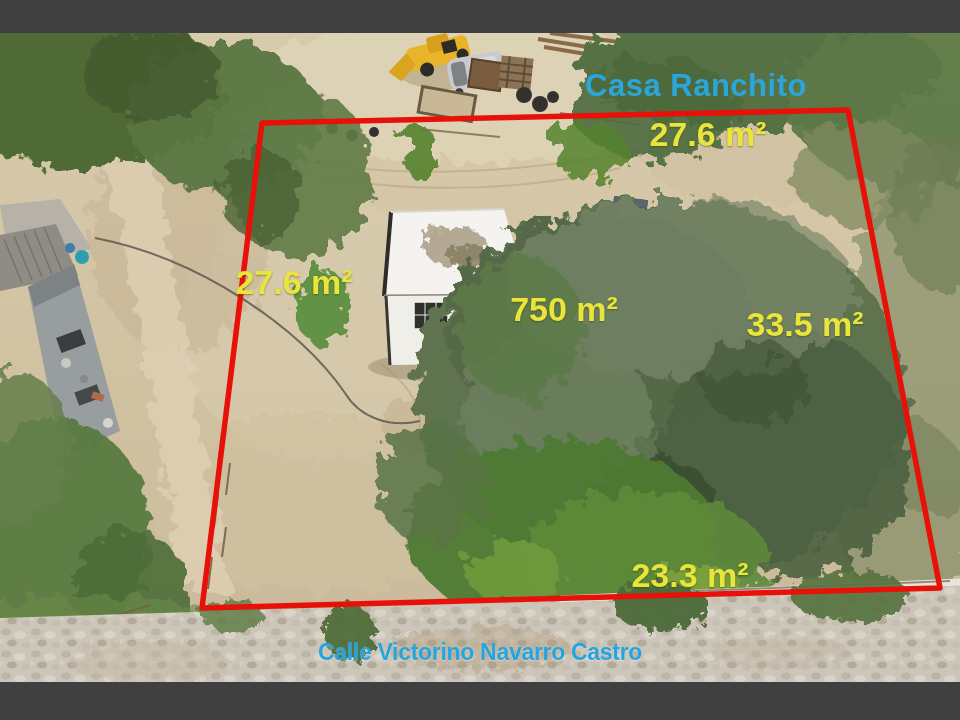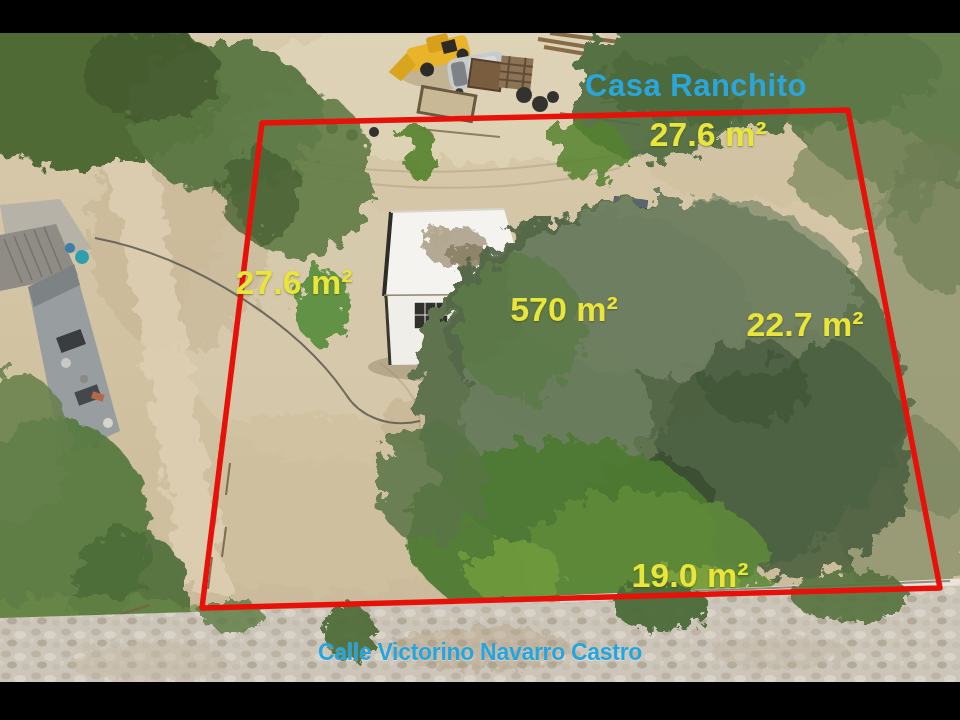--- a/index.html
+++ b/index.html
@@ -1,16 +1,16 @@
 <!DOCTYPE html>
 <html><head>
 <meta charset="utf-8">
 <style>
   html,body{margin:0;padding:0;background:#ffffff;}
-  #stage{position:relative;width:960px;height:720px;background:#000000;overflow:hidden;
+  #stage{position:relative;width:960px;height:720px;background:#404040;overflow:hidden;
          font-family:"Liberation Sans",sans-serif;}
   #photo{position:absolute;left:0;top:33px;width:960px;height:649px;overflow:hidden;}
   #photo svg{display:block;}
   .label{position:absolute;transform:translateX(-50%);white-space:nowrap;font-weight:bold;line-height:1;}
   .measure{color:#e9e53a;font-size:34px;text-shadow:0 1px 2px rgba(45,55,10,.45);}
   .title{color:#2ba6da;font-size:31px;letter-spacing:.5px;}
   .street{color:#25a5de;font-size:23px;letter-spacing:-.3px;text-shadow:0 1px 1px rgba(255,255,255,.35);text-align:center;}
 </style>
 </head>
 <body>
@@ -249,17 +249,17 @@
         <ellipse cx="350" cy="600" rx="26" ry="28" fill="#4a6835" opacity=".9"></ellipse>
       </g>
 
       <polygon points="262,90 848,77 940,555 202,575" fill="none" stroke="#e81109" stroke-width="5.5" stroke-linejoin="round"></polygon>
     </svg>
   </div>
 
   <div class="label title" style="left:696px;top:70px;">Casa Ranchito</div>
   <div class="label measure" style="left:708px;top:117px;">27.6 m²</div>
   <div class="label measure" style="left:294px;top:265px;">27.6 m²</div>
-  <div class="label measure" style="left:564px;top:292px;">570 m²</div>
-  <div class="label measure" style="left:805px;top:307px;">22.7 m²</div>
-  <div class="label measure" style="left:690px;top:558px;">19.0 m²</div>
+  <div class="label measure" style="left:564px;top:292px;">750 m²</div>
+  <div class="label measure" style="left:805px;top:307px;">33.5 m²</div>
+  <div class="label measure" style="left:690px;top:558px;">23.3 m²</div>
   <div class="label street" style="left:480px;top:641px;">Calle Victorino Navarro Castro</div>
 </div>
 
 </body></html>

